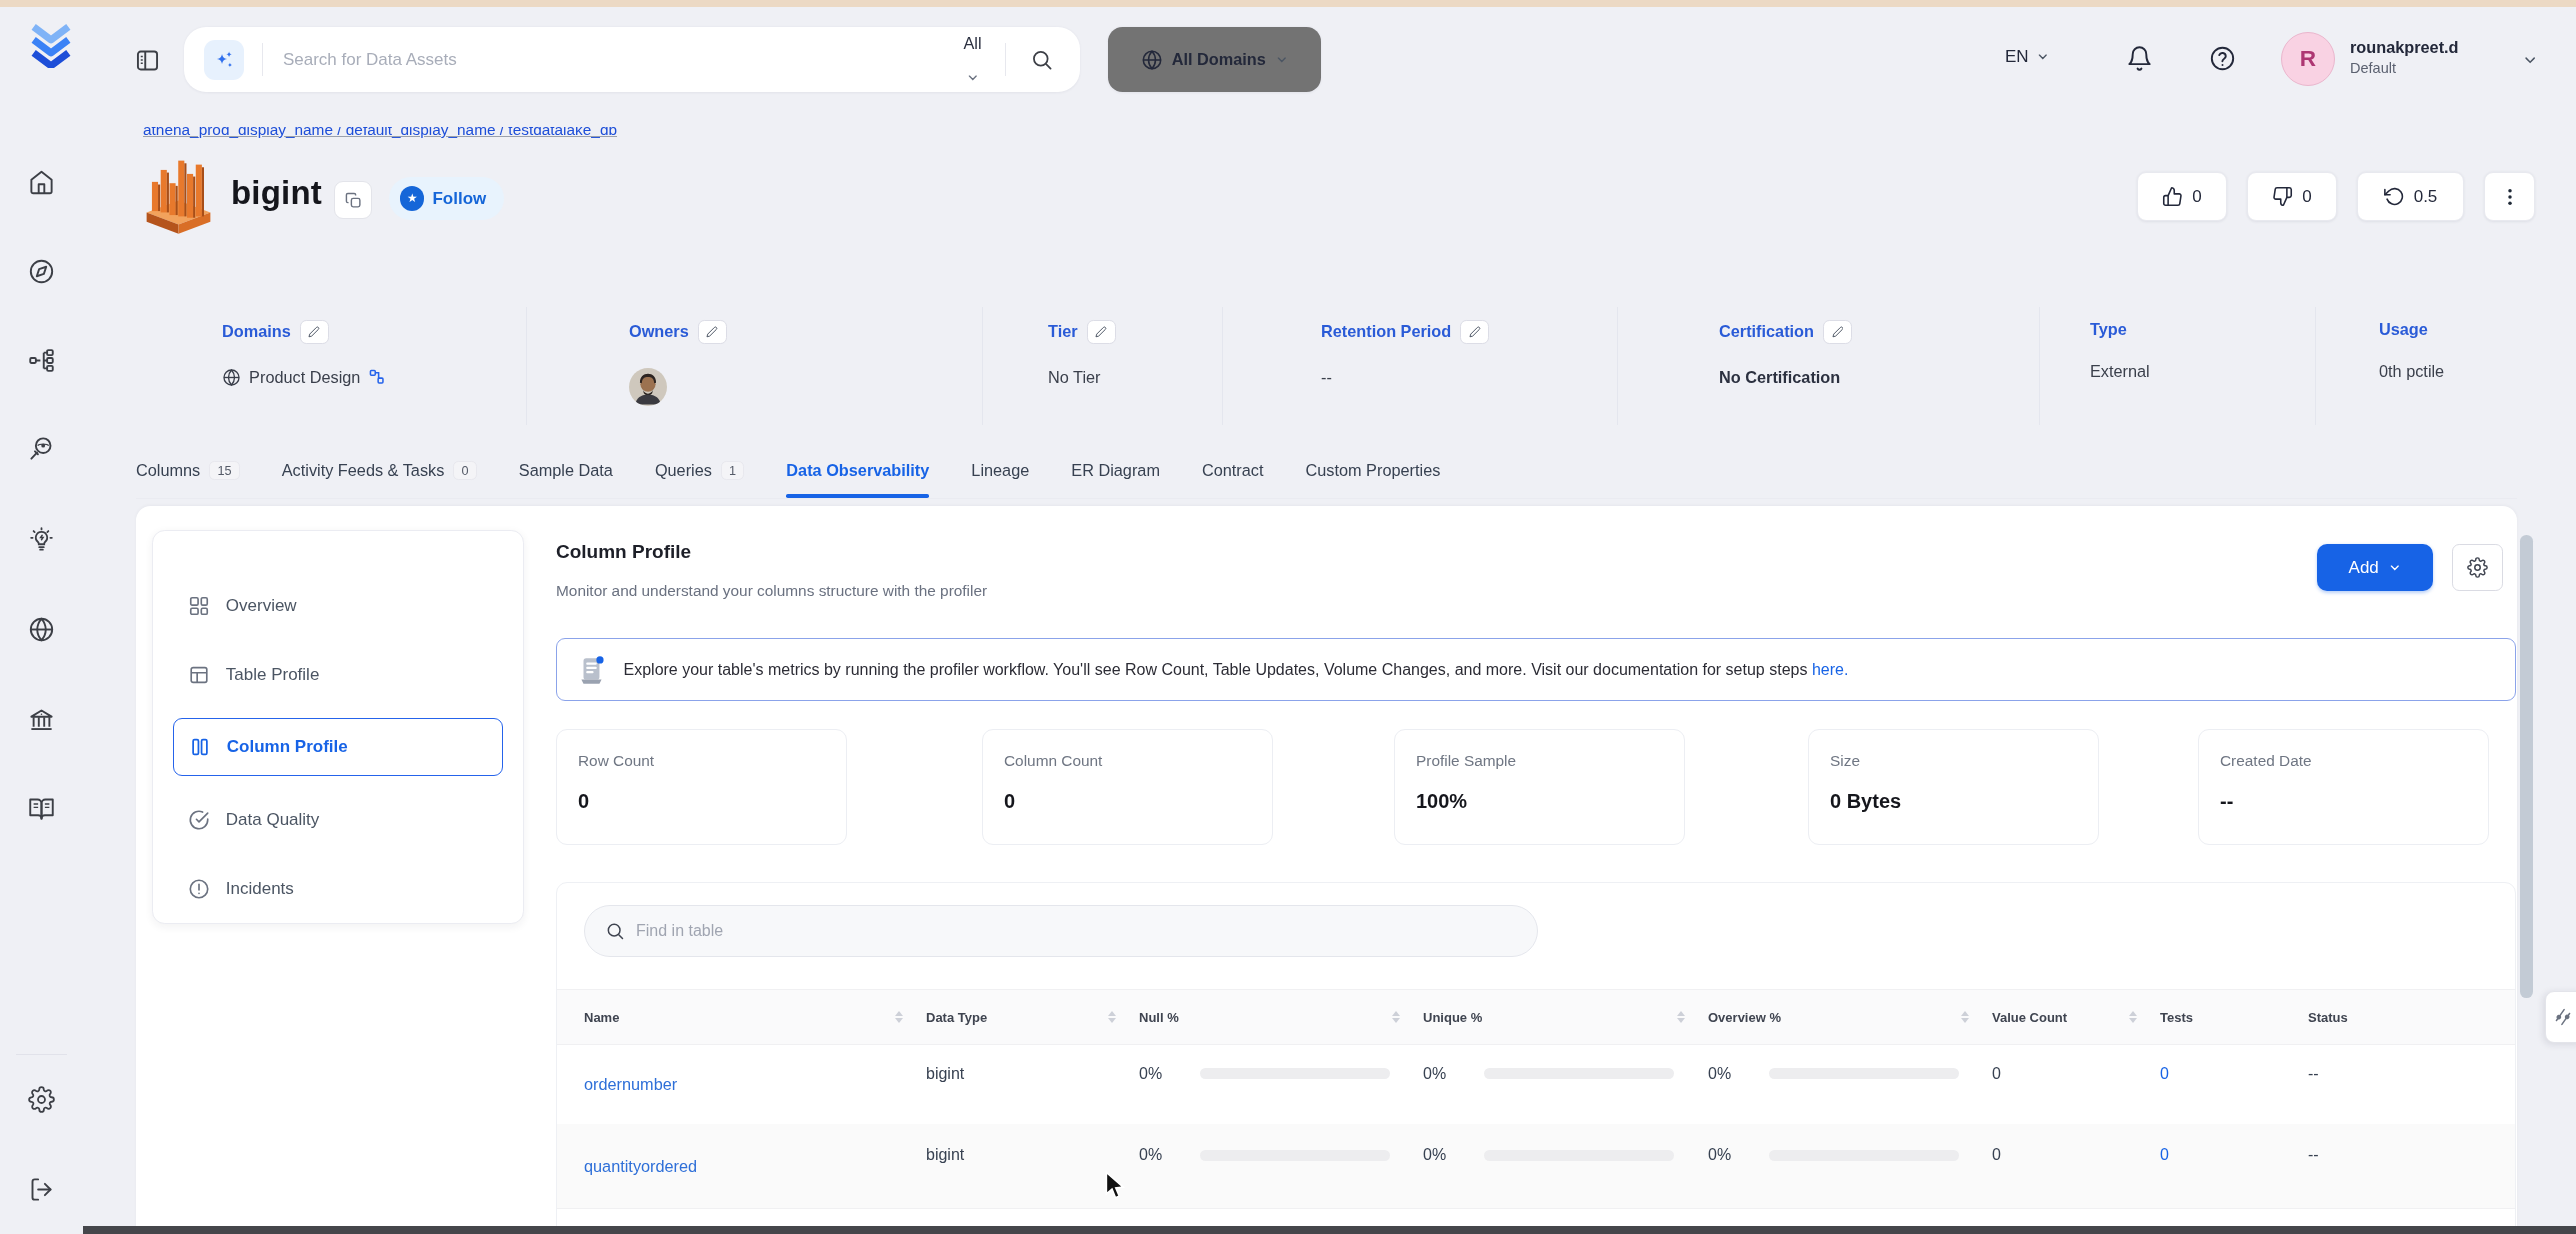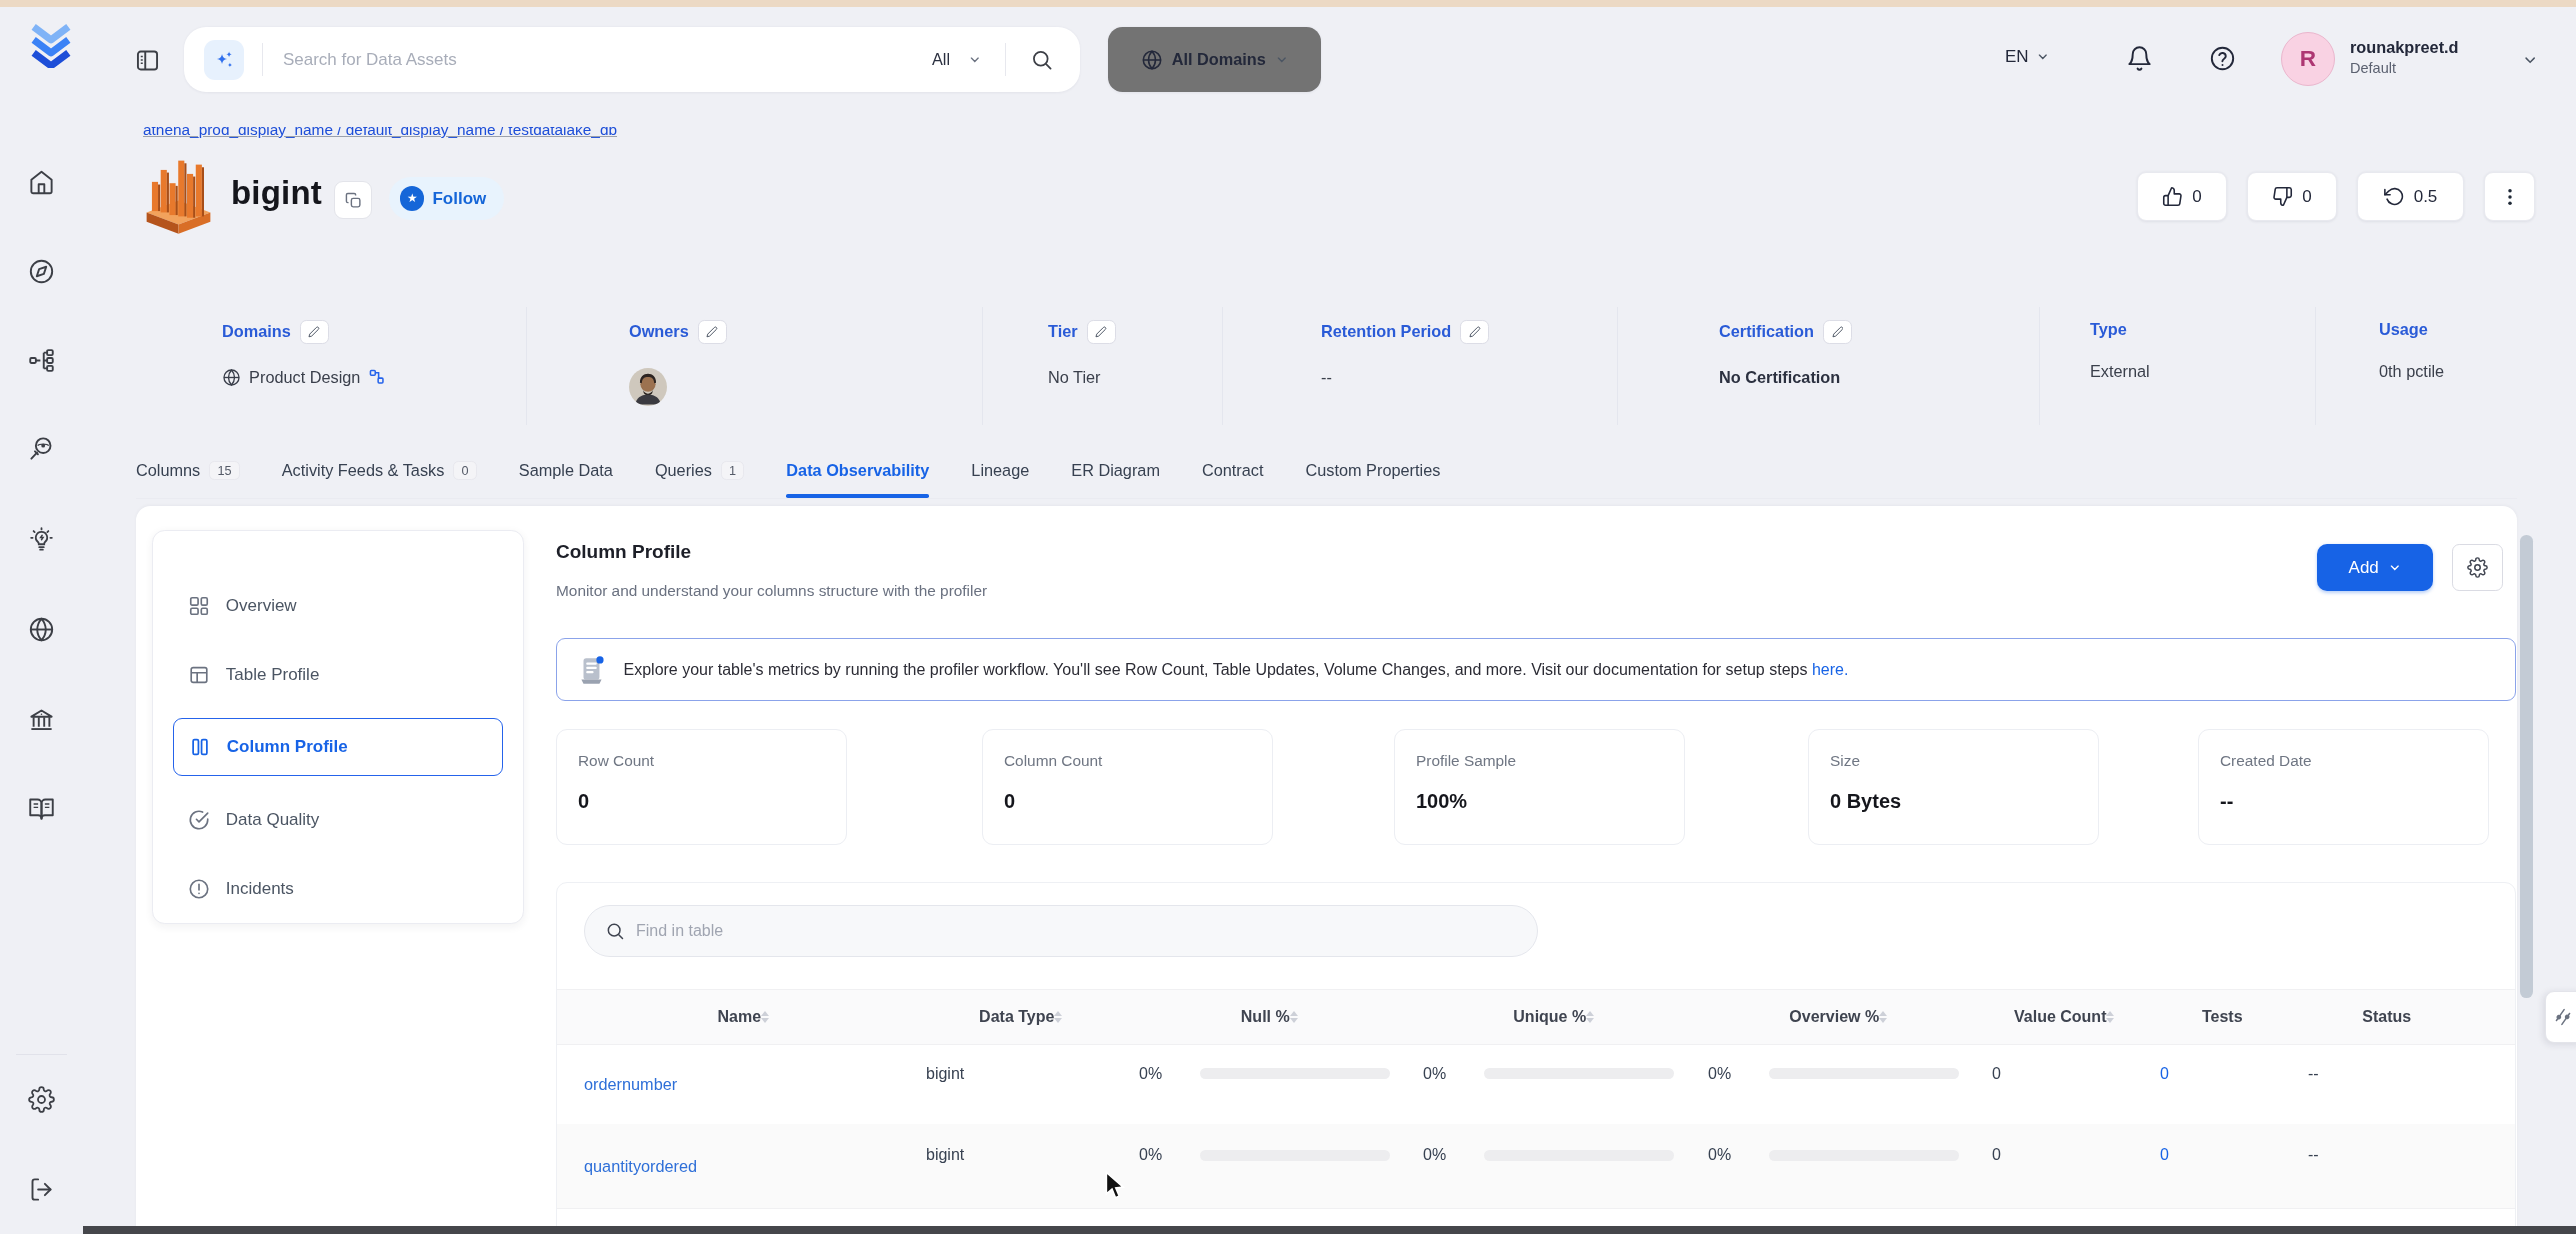--- a/index.html
+++ b/index.html
@@ -15,21 +15,21 @@
   .sidebar { left:0; top:7.2px; width:83px; height:1227px; background:#eff0f5; }
   .side-btn { position:absolute; left:20px; width:43px; height:40px; display:flex; align-items:center; justify-content:center; cursor:pointer; }
   .side-divider { position:absolute; left:16.3px; width:51px; height:0.9px; background:#e1e2ea; }
 
   
   .search-pill { left:184px; top:27px; width:896px; height:65px; background:#fff; border-radius:22px; box-shadow:0 0.9px 2.7px rgba(30,34,60,.06); display:flex; align-items:center; }
   .sparkle-btn { margin-left:20px; width:40px; height:40px; border-radius:11px; background:#e7f1fd; display:flex; align-items:center; justify-content:center; cursor:pointer; }
   .pill-divider { width:0.9px; height:33px; background:#e7e8ee; }
   .search-input { border:none; outline:none; background:transparent; font-size:17px; color:#3a3f4c; flex:1; font-family:"Liberation Sans",sans-serif; }
   .search-input::placeholder { color:#a8adb9; }
-  .scope { font-size:16.3px; color:#2b3040; display:flex; align-items:center; gap:18px; cursor:pointer; }
+  .scope { font-size:16.3px; color:#2b3040; display:flex; align-items:center; gap:18px; cursor:pointer;flex-direction:column; }
   .domains-pill { left:1108px; top:27px; width:213px; height:65px; background:#737373; border-radius:14.5px; box-shadow:0 0.9px 2.7px rgba(30,34,60,.06); display:flex; align-items:center; justify-content:center; gap:9px; font-size:16.3px; font-weight:bold; color:#23283a; cursor:pointer; }
   .lang { left:2005px; top:47px; display:flex; align-items:center; gap:7.2px; font-size:17px; color:#23283a; cursor:pointer; }
   .icon-btn { cursor:pointer; }
   .avatar { left:2281px; top:32px; width:54px; height:54px; border-radius:50%; background:#f9d2e3; border:0.9px solid #eab6cd; display:flex; align-items:center; justify-content:center; font-size:22.6px; font-weight:bold; color:#ad3672; cursor:pointer; }
   .user-name { font-size:16.3px; font-weight:bold; color:#23283a; }
   .user-team { font-size:14.5px; color:#5b6170; margin-top:2.7px; }
 
   
   .crumb-clip { left:143px; top:127px; width:687px; height:19px; overflow:hidden; }
   .crumb-clip span { position:relative; top:-6.3px; display:block; font-size:15.4px; color:#1d4ed8; text-decoration:underline; text-decoration-color:#9aa0ac; white-space:nowrap; }
@@ -76,21 +76,21 @@
   .stat-card { top:729px; width:291px; height:116px; background:#fff; border:0.9px solid #eceef3; border-radius:11px; padding:22px 21px 0; }
   .stat-label { font-size:15.4px; color:#6f7683; }
   .stat-value { font-size:20px; font-weight:bold; color:#15161c; margin-top:20px; }
 
   .table-card { left:556px; top:882px; width:1960px; height:380px; border:0.9px solid #eef0f4; border-radius:11px; background:#fff; overflow:hidden; }
   .find-input { position:absolute; left:27px; top:22px; width:954px; height:52px; border:0.9px solid #e4e6ec; border-radius:26px; background:#f7f8fa; display:flex; align-items:center; gap:11px; padding:0 20px; }
   .find-input input { border:none; outline:none; background:transparent; flex:1; font-size:16px; color:#3a3f4c; font-family:"Liberation Sans",sans-serif; }
   .find-input input::placeholder { color:#a0a5b1; }
 
   .thead { position:absolute; left:0; top:106px; width:1960px; height:56px; background:#fafafb; border-top:0.9px solid #f0f0f2; border-bottom:0.9px solid #f0f0f2; display:flex; align-items:center; padding-left:27px; }
-  .th { display:flex; align-items:center; justify-content:center; padding-right:23.5px; font-size:16px; font-weight:bold; color:#3f4450; }
+  .th { display:flex; align-items:center; justify-content:space-between; padding-right:23.5px; font-size:13px; font-weight:bold; color:#3f4450; }
   .sorter { display:flex; flex-direction:column; gap:2.7px; cursor:pointer; }
   .sorter i { width:0; height:0; border-left:4.5px solid transparent; border-right:4.5px solid transparent; display:block; }
   .sorter .up { border-bottom:5.4px solid #cdd0d8; }
   .sorter .dn { border-top:5.4px solid #cdd0d8; }
 
   .trow { position:absolute; left:0; width:1960px; display:flex; align-items:center; padding-left:27px; border-bottom:0.9px solid #f0f0f2; background:#fff; }
   .trow.hover { background:#fafafa; }
   .cell { font-size:16px; color:#374151; display:flex; align-items:center; }
   .cell.lift { transform:translateY(-11px); }
   .name-link { color:#2e6fd8; cursor:pointer; font-size:16.3px; }

